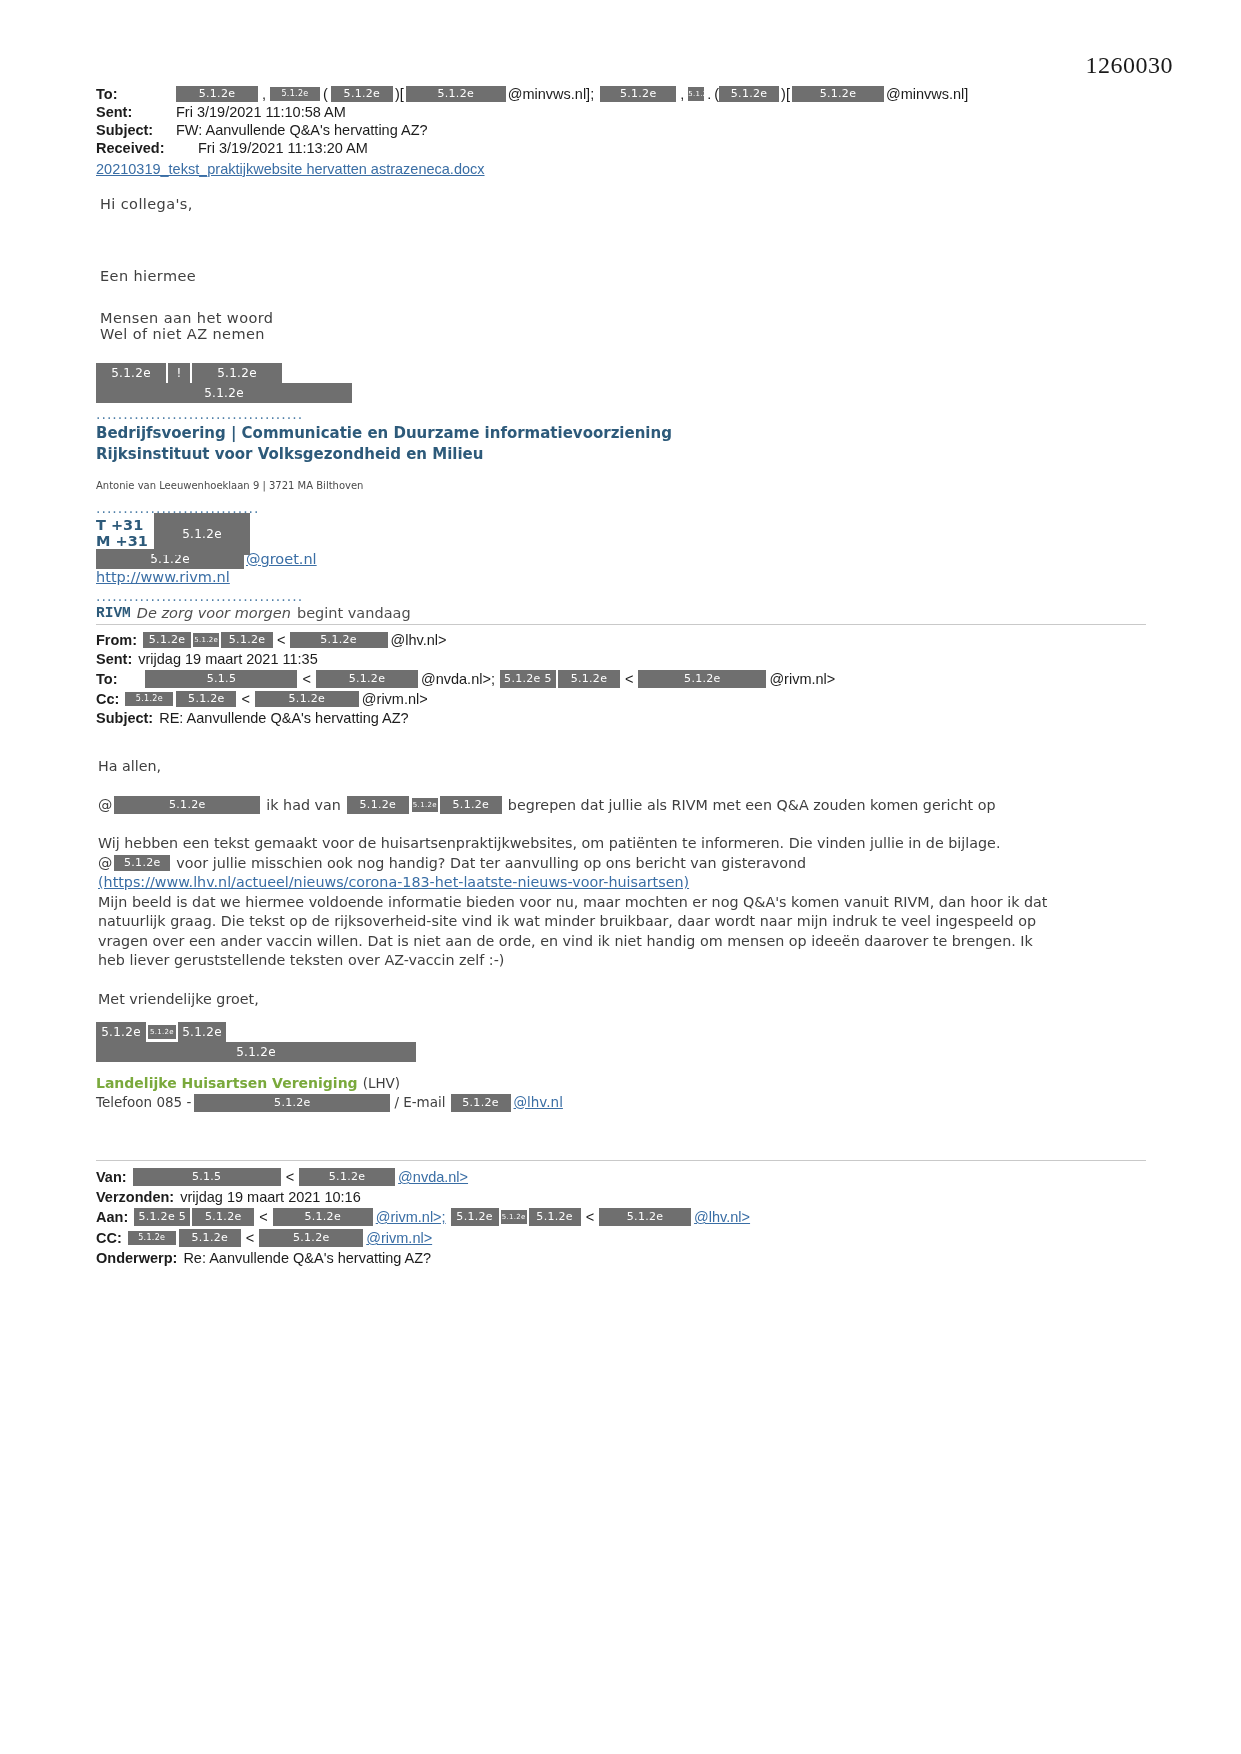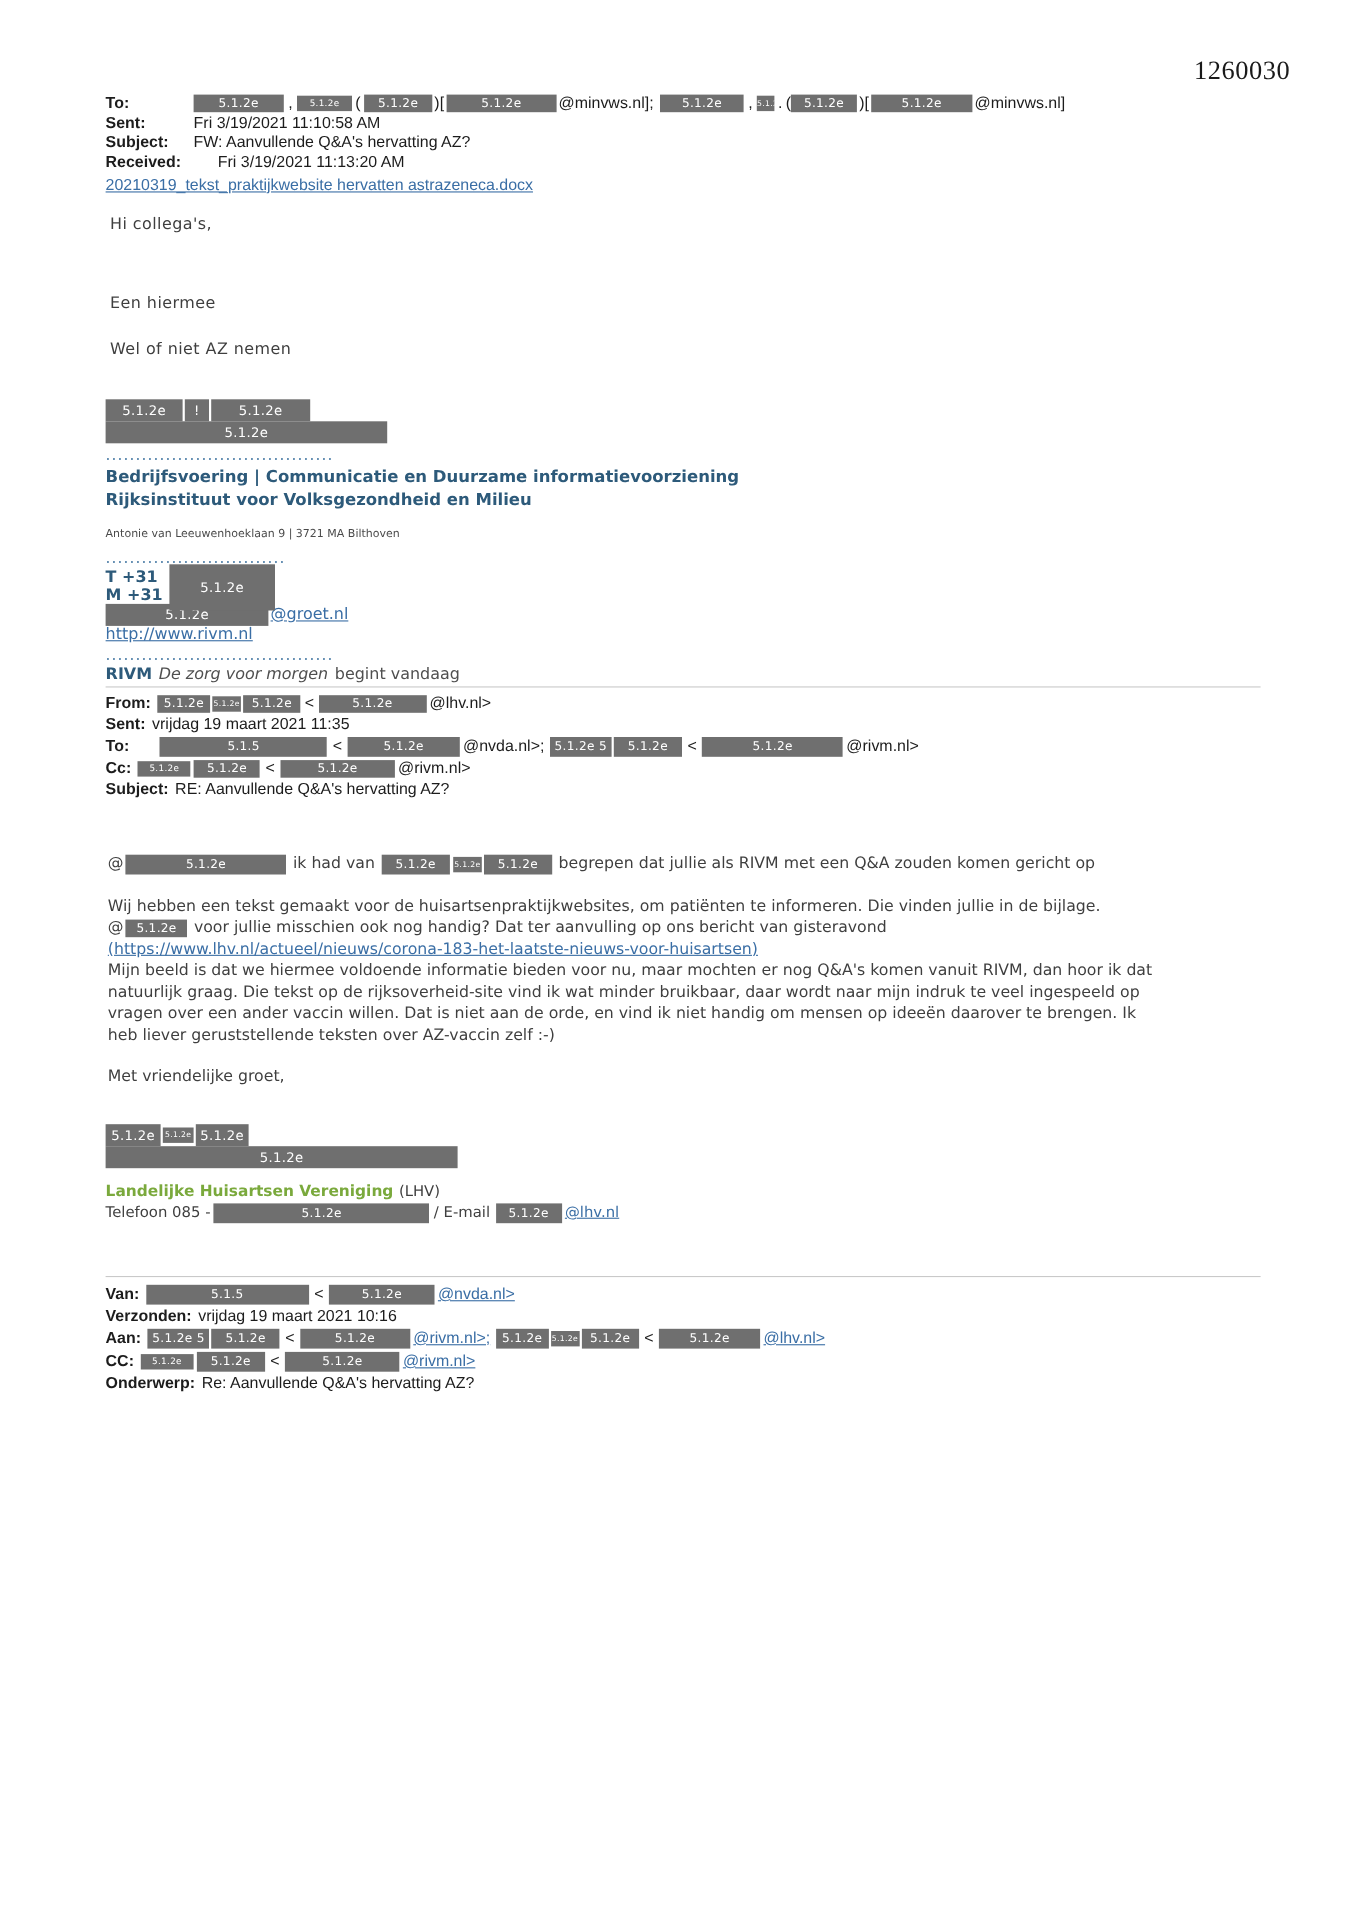--- a/index.html
+++ b/index.html
@@ -119,21 +119,21 @@
   .sig-bold {
     font-weight: bold;
     color: #2d5a7a;
     font-size: 15px;
     line-height: 21px;
   }
   .sig-addr { color: #4a4a4a; font-size: 10px; line-height: 22px; margin-top: 10px; }
   .sig-tm { font-weight: bold; color: #2d5a7a; font-size: 14.5px; }
   .link { color: #3a6ea5; text-decoration: underline; }
   .sig-tag { color: #4f4f4f; font-size: 14.5px; }
-  .sig-tag b { color: #2d5a7a; }
+  .sig-tag b { color: #2d5a7a; font-family: Liberation Mono, monospace; }
   .sig-tag i { font-style: italic; }
 
   
   .divider {
     position: absolute;
     left: 96px;
     width: 1050px;
     border-top: 1px solid #c9c9c9;
     height: 0;
   }
@@ -232,20 +232,21 @@
     </div>
   </div>
 
   <div class="attach">20210319_tekst_praktijkwebsite hervatten astrazeneca.docx</div>
 
   <div class="body1">
     <p>Hi collega's,</p>
     <div class="gap-lg"></div>
     <p>Een hiermee</p>
     <div class="gap-md"></div>
+    <p>Mensen aan het woord</p>
     <p>Wel of niet AZ nemen</p>
   </div>
 
   <div class="sig">
     <div class="flexline">
       <span class="red big" style="width:70px;">5.1.2e</span>
       <span class="red big" style="width:22px;margin-left:2px;">!</span>
       <span class="red big" style="width:90px;margin-left:2px;">5.1.2e</span>
     </div>
     <div class="flexline">
@@ -312,20 +313,21 @@
       <span class="red" style="width:104px;">5.1.2e</span>
       <span style="margin-left:3px;">@rivm.nl&gt;</span>
     </div>
     <div class="q-row">
       <span class="q-lab">Subject:</span>
       <span>RE: Aanvullende Q&amp;A's hervatting AZ?</span>
     </div>
   </div>
 
   <div class="q1body">
+    <p>Ha allen,</p>
     <div class="para-gap"></div>
     <div class="flexline">
       <span>@</span>
       <span class="red tall" style="width:146px;margin-left:2px;">5.1.2e</span>
       <span style="margin:0 6px;">ik had van</span>
       <span class="red tall" style="width:62px;">5.1.2e</span>
       <span class="red sm" style="width:26px;font-size:7px;margin-left:3px;">5.1.2e</span>
       <span class="red tall" style="width:62px;margin-left:2px;">5.1.2e</span>
       <span style="margin-left:6px;">begrepen dat jullie als RIVM met een Q&amp;A zouden komen gericht op</span>
     </div>

